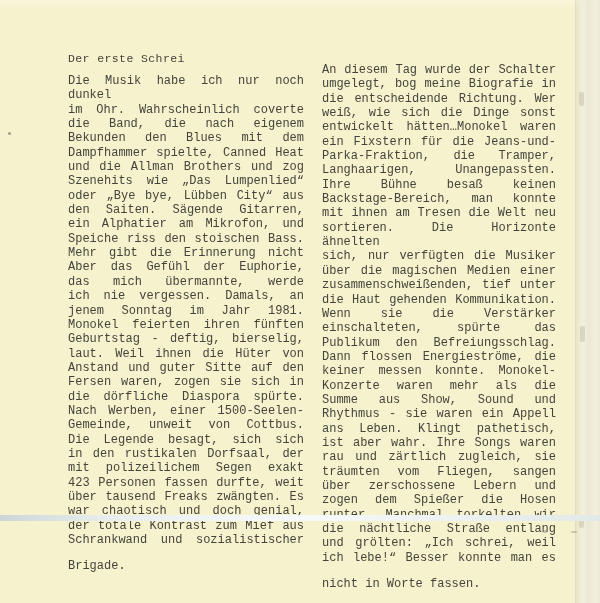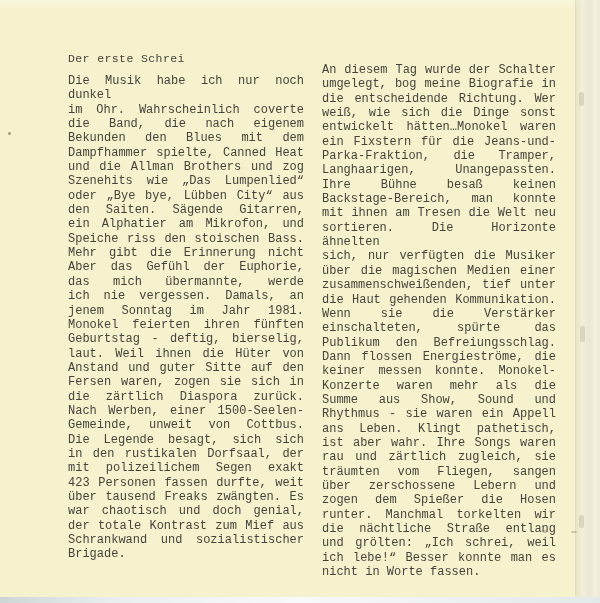--- a/index.html
+++ b/index.html
@@ -2,21 +2,21 @@
 <html><head>
 <meta charset="utf-8">
 <style>
   html,body{margin:0;padding:0;}
   body{
     width:600px;height:603px;overflow:hidden;
     font-family:"Liberation Mono","DejaVu Sans Mono",monospace;
     background:#f6f2cd;
   }
   .page{
-    position:relative;width:600px;height:603px;
+    position:relative;width:600px;height:521px;
     background:linear-gradient(180deg,#faf7dc 0,#f6f2cd 10px,#f6f2cd 100%);
     color:#45443c;
   }
   .page-title{
     position:absolute;left:68px;top:52px;width:236px;
     font-size:11.5px;line-height:14.3px;letter-spacing:.4px;
   }
   .col{
     position:absolute;
     font-size:12px;line-height:14.35px;
@@ -24,20 +24,21 @@
   .col-left{left:68px;top:74px;width:236px;}
   .col-right{left:322px;top:63px;width:234px;}
   .line{
     text-align:justify;
     -moz-text-align-last:justify;
     text-align-last:justify;
     white-space:normal;
   }
   .line-last{
     text-align-last:left;
+    margin-top:12px;
     -moz-text-align-last:left;
   }
   .edge-right{
     position:absolute;top:0;right:0;width:24px;height:603px;
     background:linear-gradient(90deg,rgba(120,112,80,0.10) 0,#f2efdd 25%,#eae7d4 55%,#f3f0de 80%,#ece9d6 100%);
     border-left:1px solid rgba(110,100,70,0.10);
   }
   .edge-bottom{
     position:absolute;left:0;bottom:0;width:600px;height:6px;
     background:linear-gradient(90deg,#cdd6d7 0,#e8eeee 18%,#f7fafa 50%,#e2e9e9 100%);
@@ -72,21 +73,21 @@
       <div class="line">Mehr gibt die Erinnerung nicht</div>
       <div class="line">Aber das Gefühl der Euphorie,</div>
       <div class="line">das mich übermannte, werde</div>
       <div class="line">ich nie vergessen. Damals, an</div>
       <div class="line">jenem Sonntag im Jahr 1981.</div>
       <div class="line">Monokel feierten ihren fünften</div>
       <div class="line">Geburtstag - deftig, bierselig,</div>
       <div class="line">laut. Weil ihnen die Hüter von</div>
       <div class="line">Anstand und guter Sitte auf den</div>
       <div class="line">Fersen waren, zogen sie sich in</div>
-      <div class="line">die zärtlich Diaspora zurück.</div>
+      <div class="line">die dörfliche Diaspora spürte.</div>
       <div class="line">Nach Werben, einer 1500-Seelen-</div>
       <div class="line">Gemeinde, unweit von Cottbus.</div>
       <div class="line">Die Legende besagt, sich sich</div>
       <div class="line">in den rustikalen Dorfsaal, der</div>
       <div class="line">mit polizeilichem Segen exakt</div>
       <div class="line">423 Personen fassen durfte, weit</div>
       <div class="line">über tausend Freaks zwängten. Es</div>
       <div class="line">war chaotisch und doch genial,</div>
       <div class="line">der totale Kontrast zum Mief aus</div>
       <div class="line">Schrankwand und sozialistischer</div>

